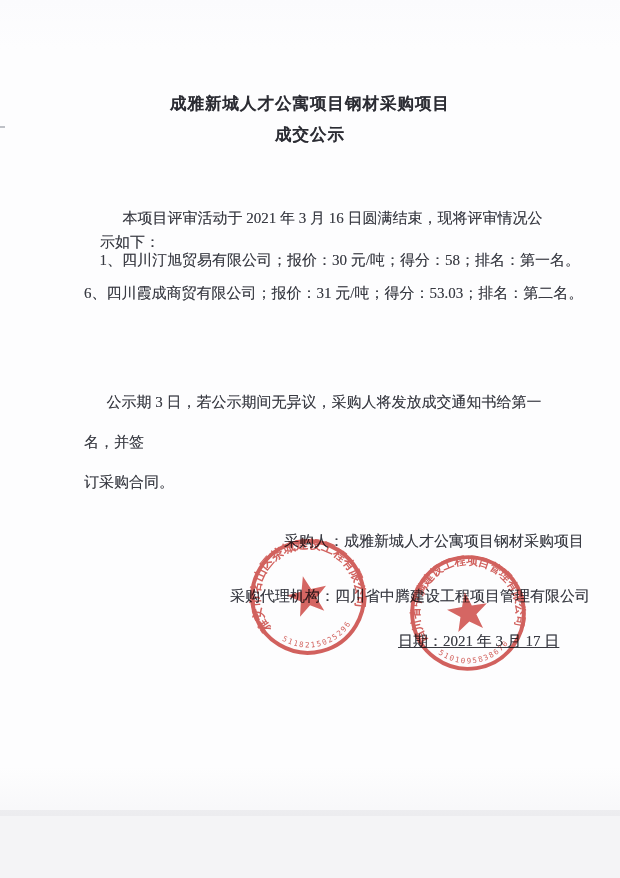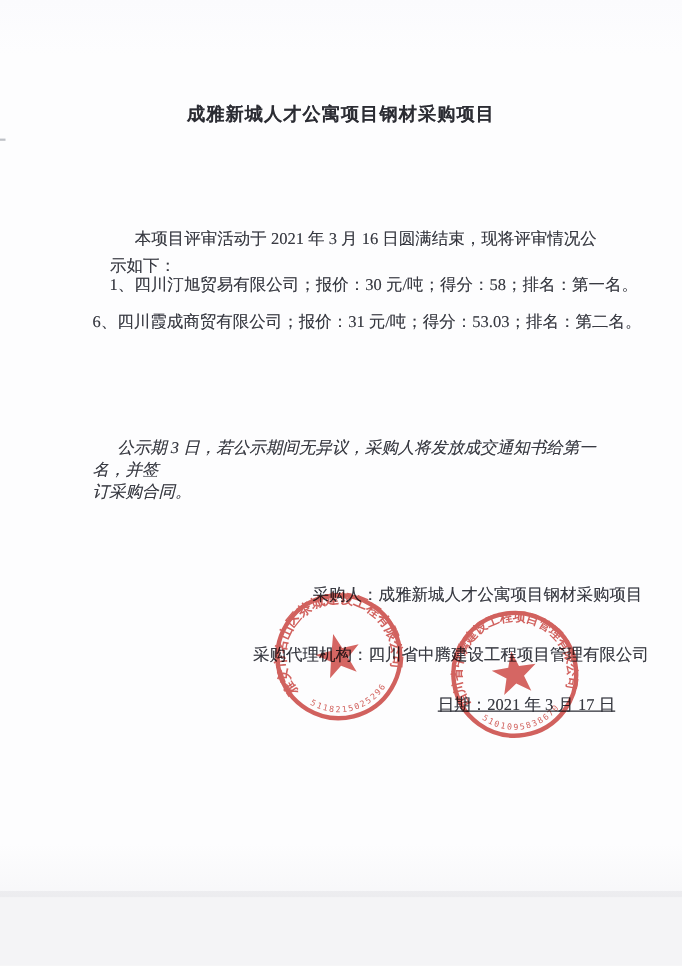--- a/index.html
+++ b/index.html
@@ -21,21 +21,21 @@
     color:#2b2c33;letter-spacing:1px;
     text-shadow:0 0 .5px rgba(43,44,51,.55);
   }
   .bodytext{
     font-size:15px;line-height:24px;color:#383a42;
     text-shadow:0 0 .4px rgba(56,58,66,.5);
   }
   .intro{position:absolute;top:190px;left:84px;right:56px;text-indent:1.5em;margin:16px;}
   .results{position:absolute;top:244px;left:84px;right:40px;text-align:right;}
   .result{line-height:33px;white-space:nowrap;}
-  .notice{position:absolute;top:398px;left:84px;right:52px;margin:0;line-height:20px;font-style:italic;}
+  .notice{position:absolute;top:382px;left:84px;right:52px;margin:0;line-height:40px;}
   .notice .line1{text-indent:1.5em;}
   .sig{position:absolute;font-size:15px;line-height:20px;white-space:nowrap;
        text-shadow:0 0 .4px rgba(56,58,66,.5);}
   .sig-purchaser{top:531px;left:284px;}
   .sig-agency{top:586px;left:230px;text-align:right;}
   .sig-date{top:631px;left:398px;text-decoration:underline;}
   .stamp{
     position:absolute;width:124px;height:124px;
     mix-blend-mode:multiply;opacity:.84;
   }
@@ -57,20 +57,21 @@
 </style>
 </head>
 <body>
 
 <div class="page">
 
   <div class="scan-tick"></div>
 
   <div class="title">
     <div>成雅新城人才公寓项目钢材采购项目</div>
+    <div>成交公示</div>
   </div>
 
   <p class="intro bodytext">本项目评审活动于 2021 年 3 月 16 日圆满结束，现将评审情况公示如下：</p>
 
   <div class="results bodytext">
     <div class="result">1、四川汀旭贸易有限公司；报价：30 元/吨；得分：58；排名：第一名。</div>
     <div class="result">6、四川霞成商贸有限公司；报价：31 元/吨；得分：53.03；排名：第二名。</div>
   </div>
 
   <div class="notice bodytext">

